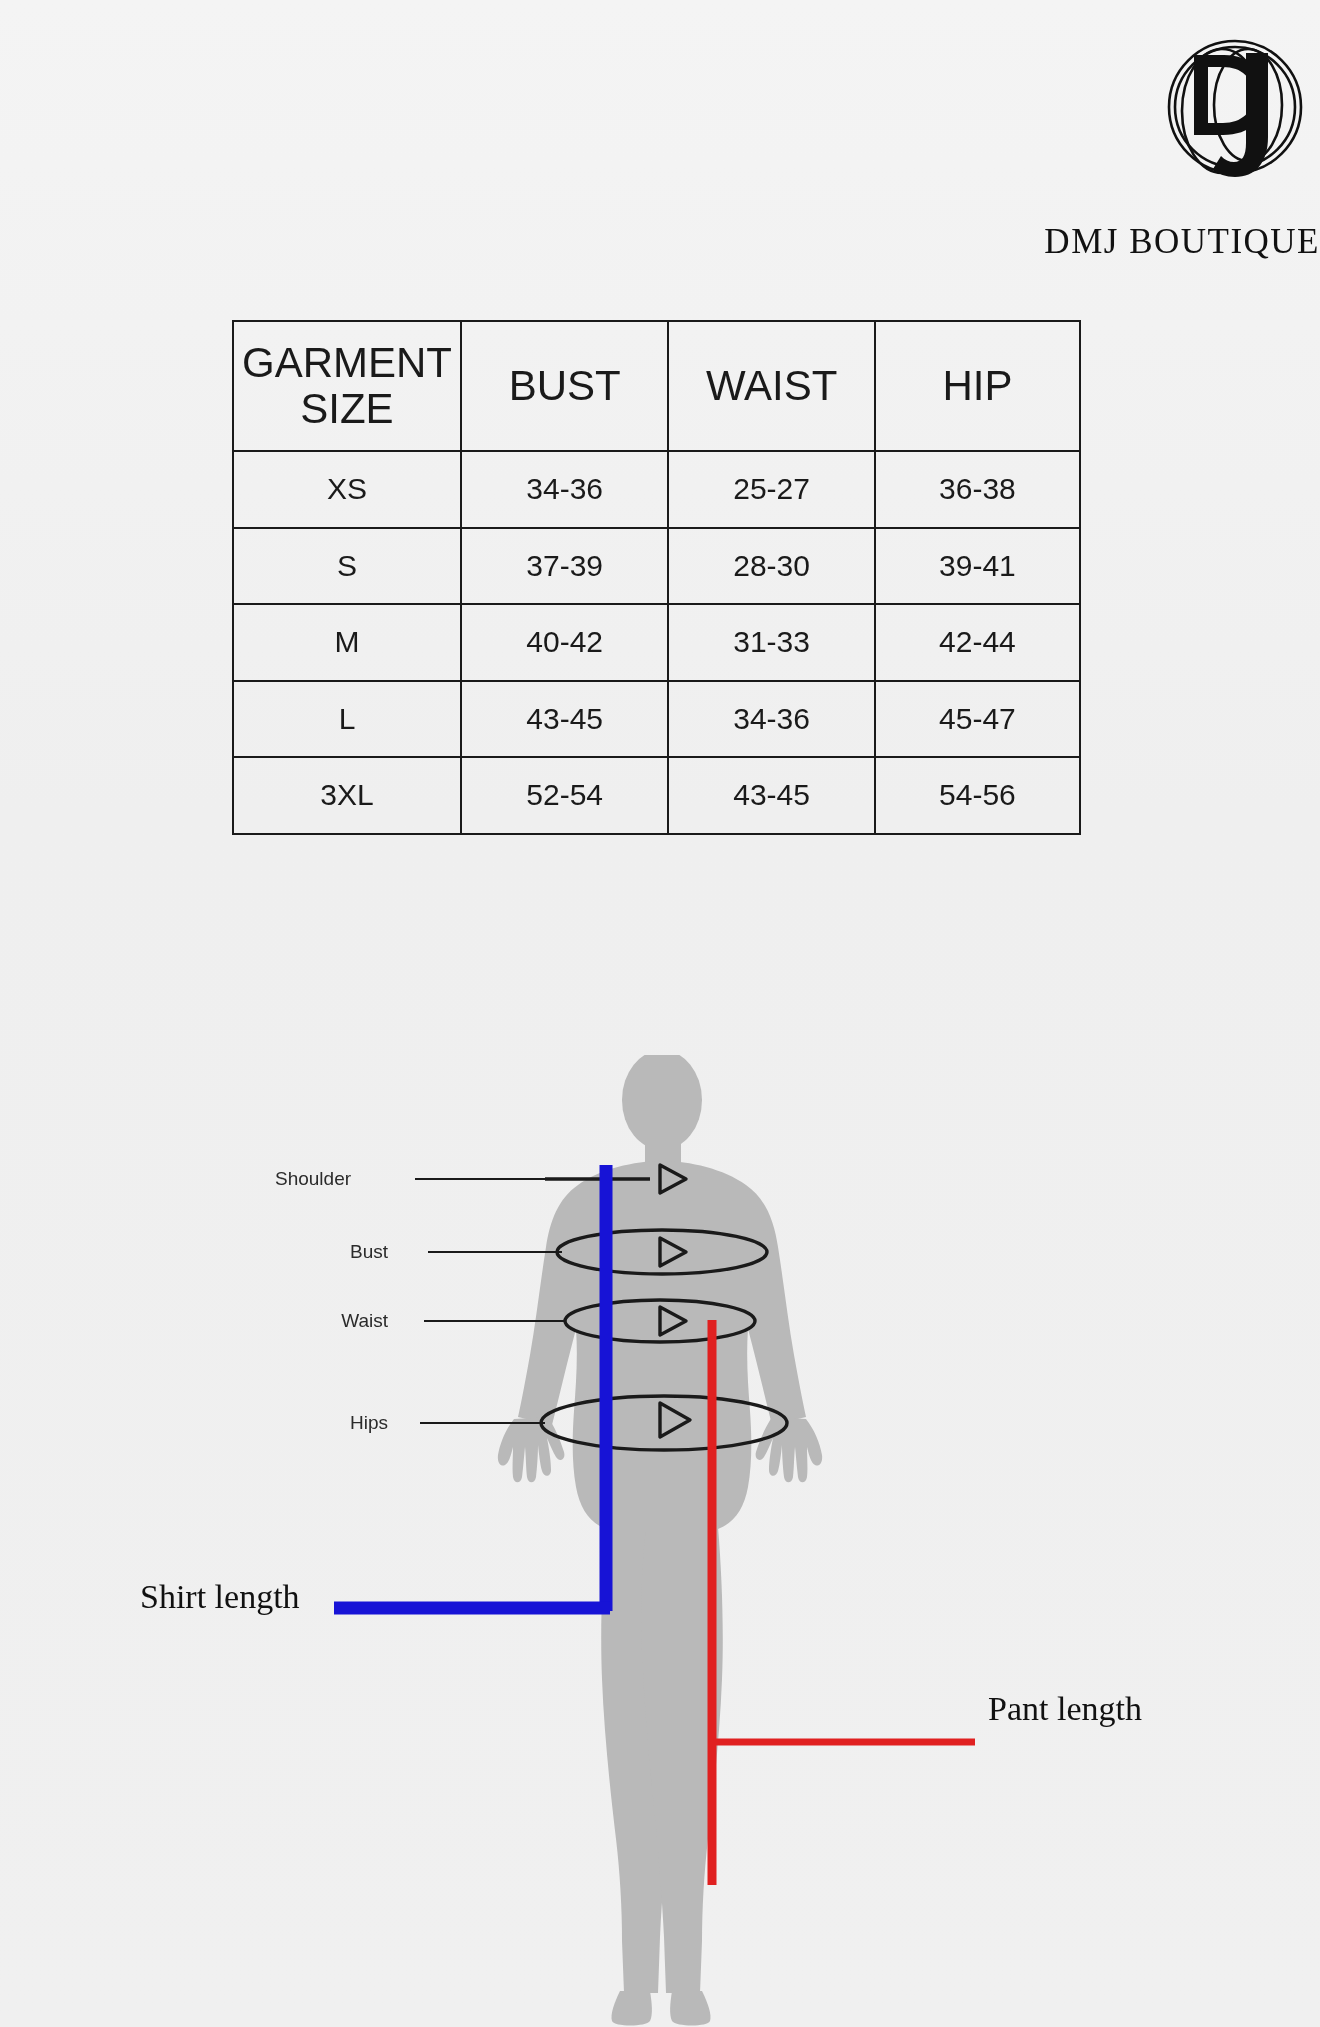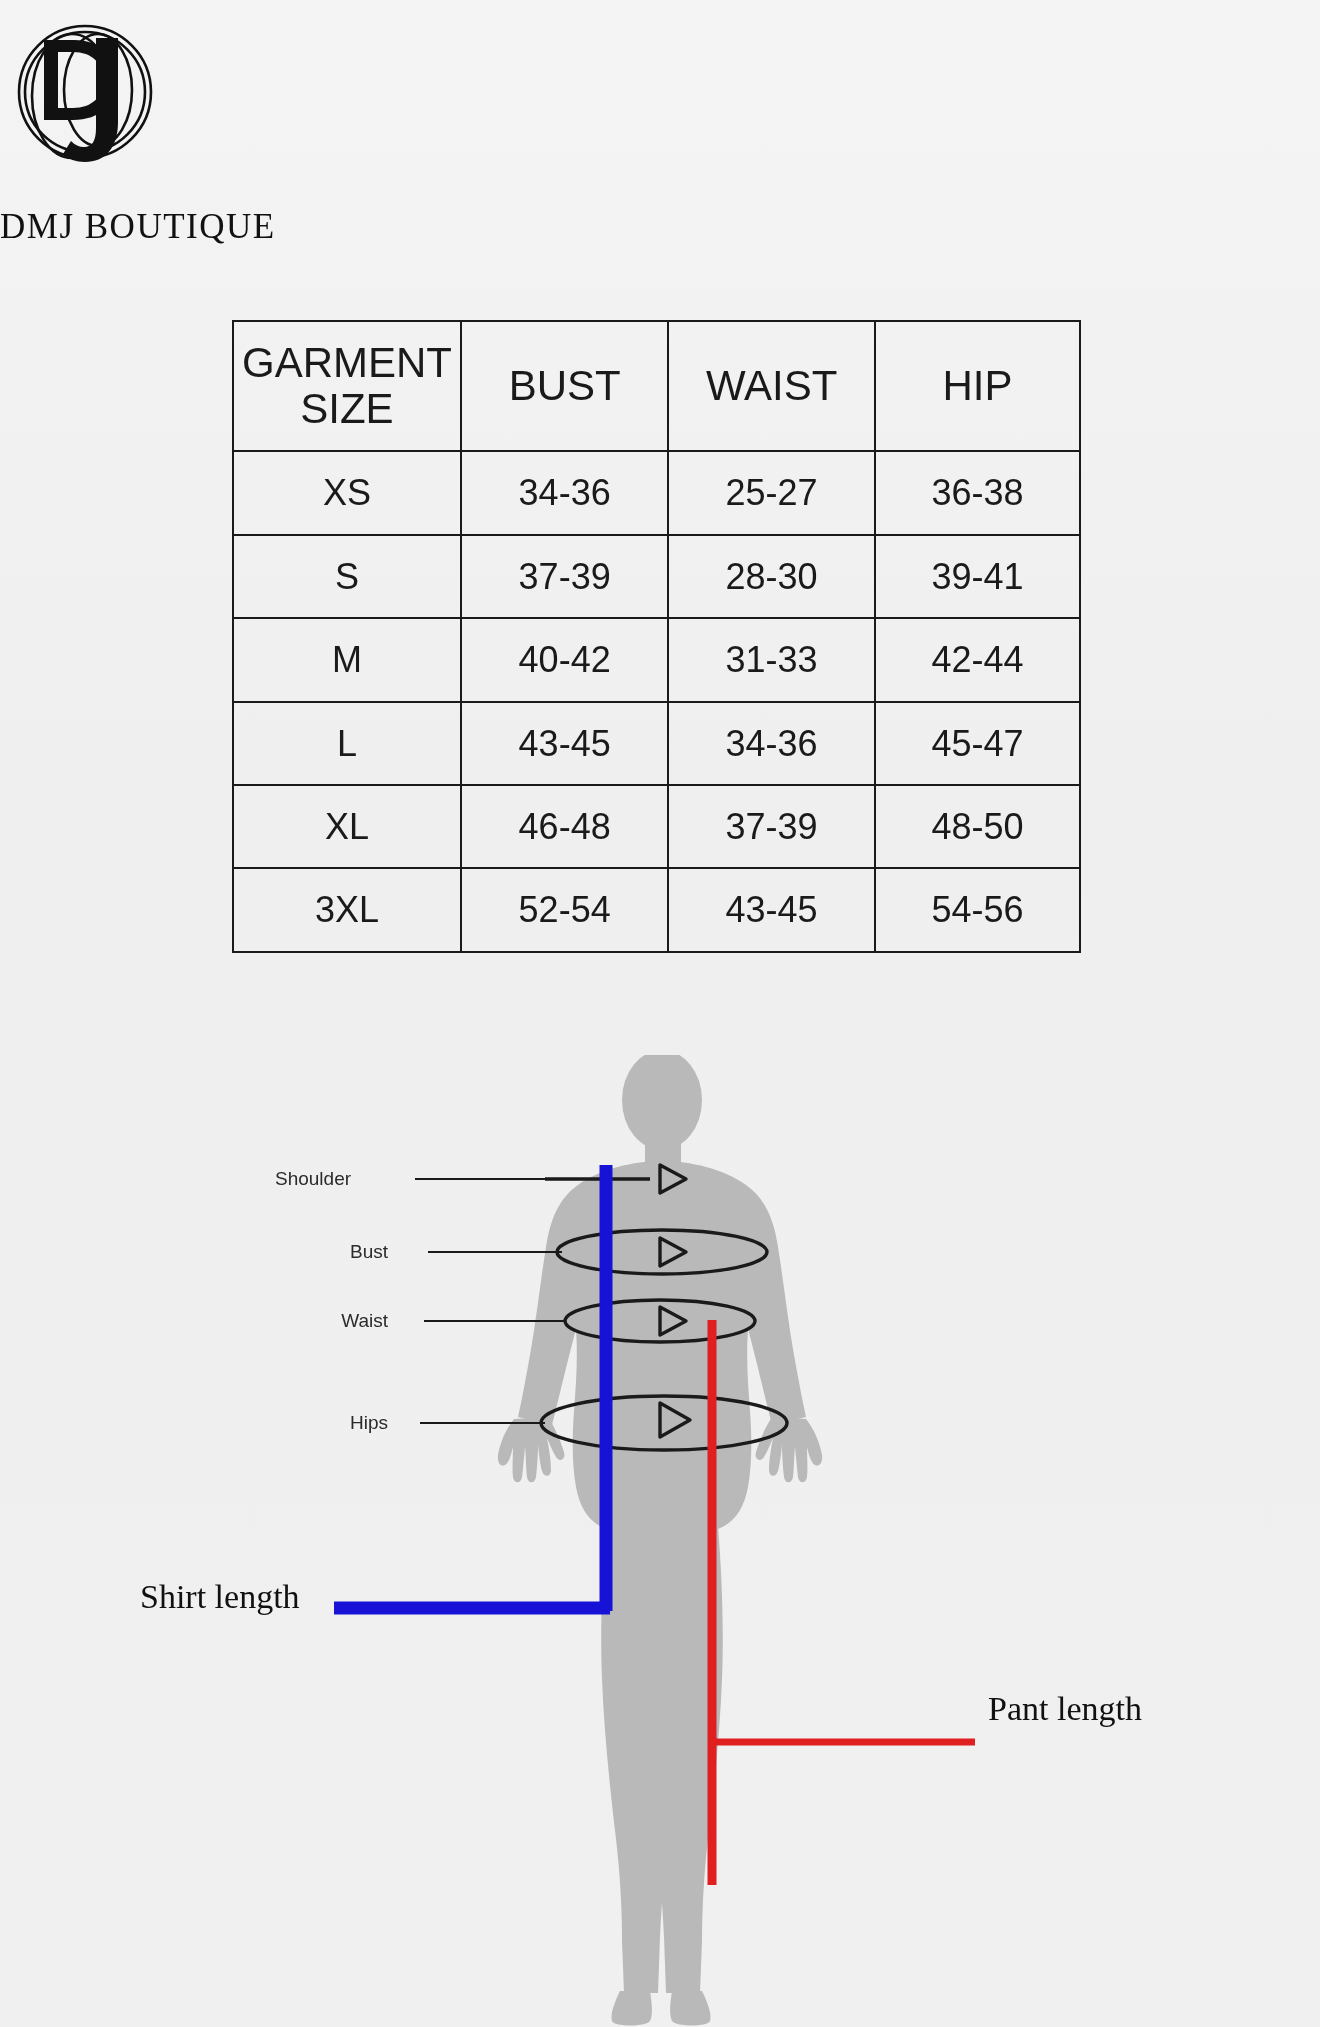--- a/index.html
+++ b/index.html
@@ -15,22 +15,22 @@
     position: relative;
     width: 1320px;
     height: 2027px;
     background: linear-gradient(180deg, #f4f4f4 0%, #efefef 40%, #f0f0f0 100%);
     overflow: hidden;
   }
 
   
   .logo-block {
     width: 100%;
-    padding-top: 14px;
-    text-align: left;
+    padding-top: 29px;
+    text-align: right;
   }
   .logo-mark {
     display: inline-block;
     width: 170px;
     height: 185px;
   }
   .brand-name {
     margin-top: 4px;
     font-family: "Liberation Serif", serif;
     font-size: 35px;
@@ -48,21 +48,21 @@
   table.size-table {
     border-collapse: collapse;
     width: 100%;
     background: transparent;
   }
   table.size-table th,
   table.size-table td {
     border: 2px solid #1a1a1a;
     text-align: center;
     color: #1a1a1a;
-    font-size: 36px;
+    font-size: 30px;
     font-weight: 400;
     padding: 20px 4px;
     line-height: 1.15;
   }
   table.size-table thead th {
     font-size: 42px;
     padding: 18px 4px;
     height: 100px;
     vertical-align: middle;
   }
@@ -164,26 +164,20 @@
           <td>M</td>
           <td>40-42</td>
           <td>31-33</td>
           <td>42-44</td>
         </tr>
         <tr>
           <td>L</td>
           <td>43-45</td>
           <td>34-36</td>
           <td>45-47</td>
-        </tr>
-        <tr>
-          <td>XL</td>
-          <td>46-48</td>
-          <td>37-39</td>
-          <td>48-50</td>
         </tr>
         <tr>
           <td>3XL</td>
           <td>52-54</td>
           <td>43-45</td>
           <td>54-56</td>
         </tr>
       </tbody>
     </table>
   </div>

